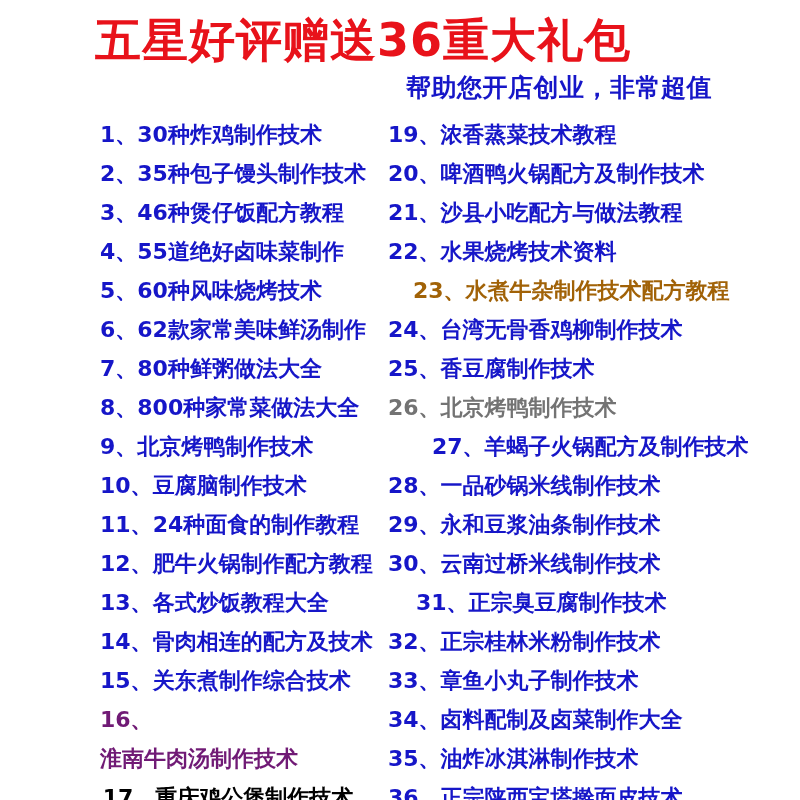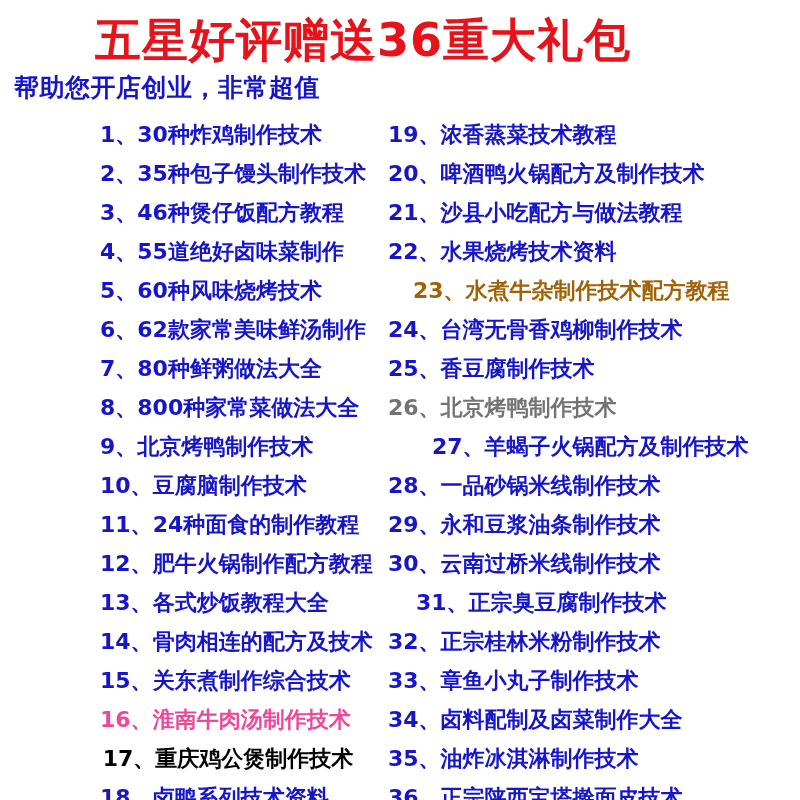--- a/index.html
+++ b/index.html
@@ -26,21 +26,21 @@
     text-align: center;
     color: #e8121a;
     font-weight: bold;
     font-size: 46px;
     line-height: 1.15;
     letter-spacing: 1px;
     margin-top: 4px;
     white-space: nowrap;
   }
   .subtitle {
-    text-align: left;
+    text-align: right;
     color: #1616c8;
     font-weight: bold;
     font-size: 25px;
     line-height: 1.2;
     margin-top: 6px;
     letter-spacing: 0.5px;
     white-space: nowrap;
   }
   .columns {
     margin-top: 12px;
@@ -143,21 +143,21 @@
           <span class="txt">各式炒饭教程大全</span>
         </div>
         <div class="item" style="color: rgb(22, 22, 200);">
           <span class="num">14、</span>
           <span class="txt">骨肉相连的配方及技术</span>
         </div>
         <div class="item" style="color: rgb(22, 22, 200);">
           <span class="num">15、</span>
           <span class="txt">关东煮制作综合技术</span>
         </div>
-        <div class="item" style="color: #ec4899;">
+        <div class="item" style="color: #701a75; flex-direction: column;">
           <span class="num">16、</span>
           <span class="txt">淮南牛肉汤制作技术</span>
         </div>
         <div class="item" style="color: #000000; justify-content: center;">
           <span class="num">17、</span>
           <span class="txt">重庆鸡公煲制作技术</span>
         </div>
         <div class="item" style="color: rgb(22, 22, 200);">
           <span class="num">18、</span>
           <span class="txt">卤鸭系列技术资料</span>

